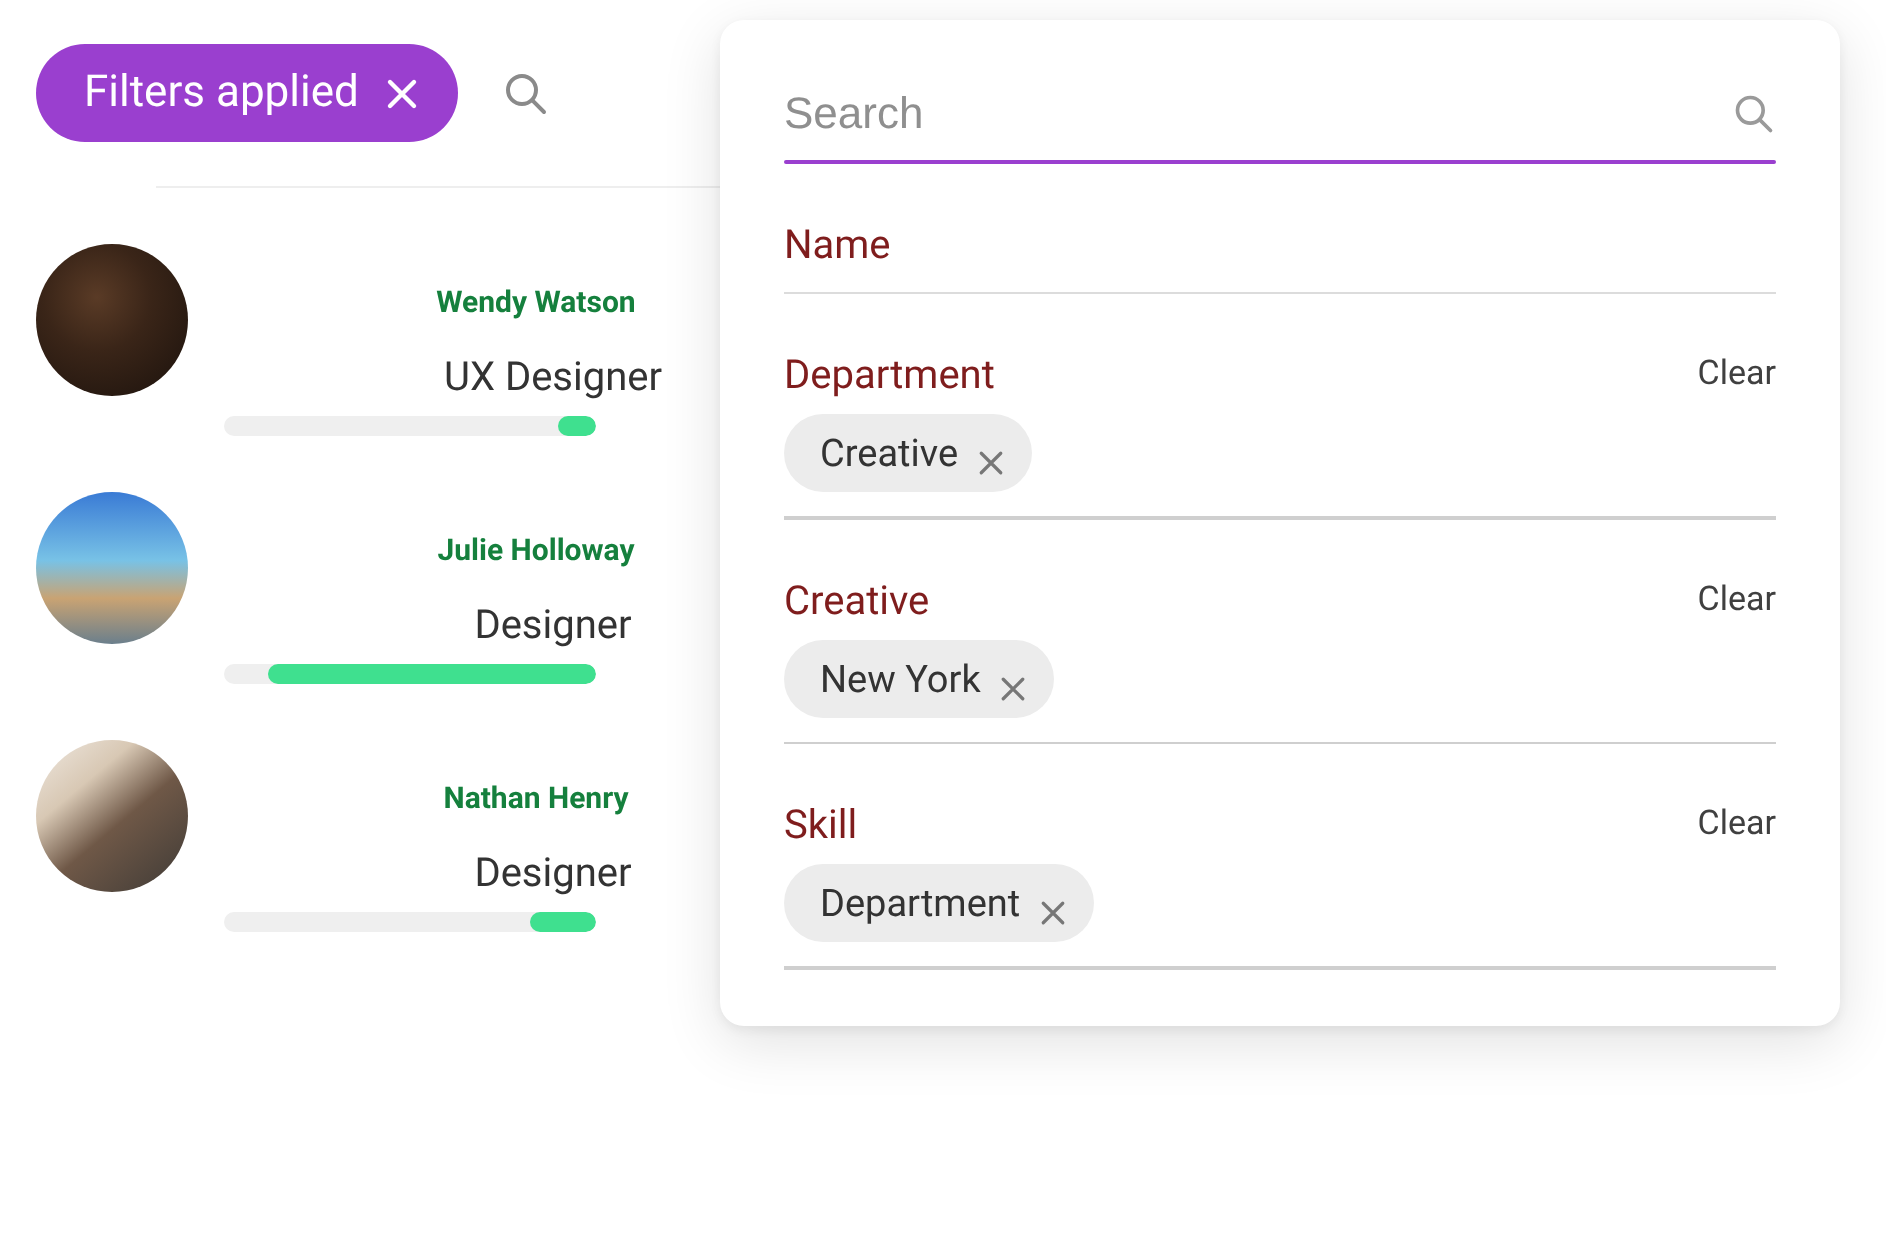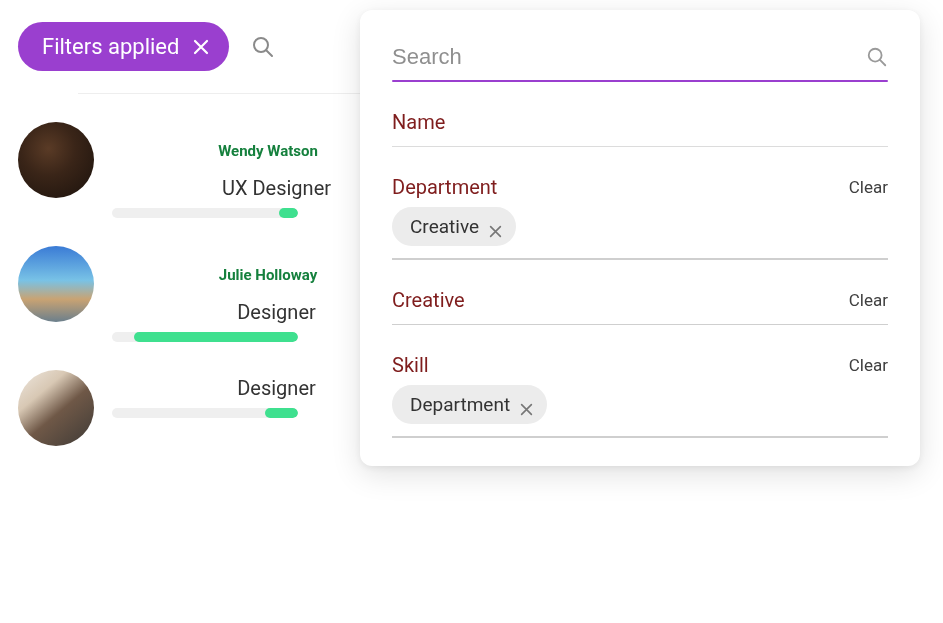--- a/index.html
+++ b/index.html
@@ -250,20 +250,21 @@
         <p class="person-role">Designer</p>
         <div class="bar-track">
           <div class="bar-fill" style="left:12%;width:88%"></div>
         </div>
       </div>
     </div>
 
     <div class="person">
       <div class="avatar a3"></div>
       <div class="person-info">
+        <p class="person-name">Nathan Henry</p>
         <p class="person-role">Designer</p>
         <div class="bar-track">
           <div class="bar-fill" style="left:82%;width:18%"></div>
         </div>
       </div>
     </div>
   </div>
 </div>
 
 <div class="panel">
@@ -303,20 +304,30 @@
     </div>
     <div class="field-line thick"></div>
   </div>
 
 
   <div class="field">
     <div class="field-header">
       <span class="field-label">Creative</span>
       <span class="field-clear">Clear</span>
     </div>
+    <div class="chip-row">
+      <div class="chip">
+        <span class="chip-label">New York</span>
+        <span class="chip-close">
+          <svg width="13" height="13" viewBox="0 0 16 16">
+              <path d="M2 2 L14 14 M14 2 L2 14" stroke="#777" stroke-width="2" stroke-linecap="round"></path>
+            </svg>
+        </span>
+      </div>
+    </div>
     <div class="field-line thick"></div>
   </div>
 
   <div class="field">
     <div class="field-header">
       <span class="field-label">Skill</span>
       <span class="field-clear">Clear</span>
     </div>
     <div class="chip-row">
       <div class="chip">

